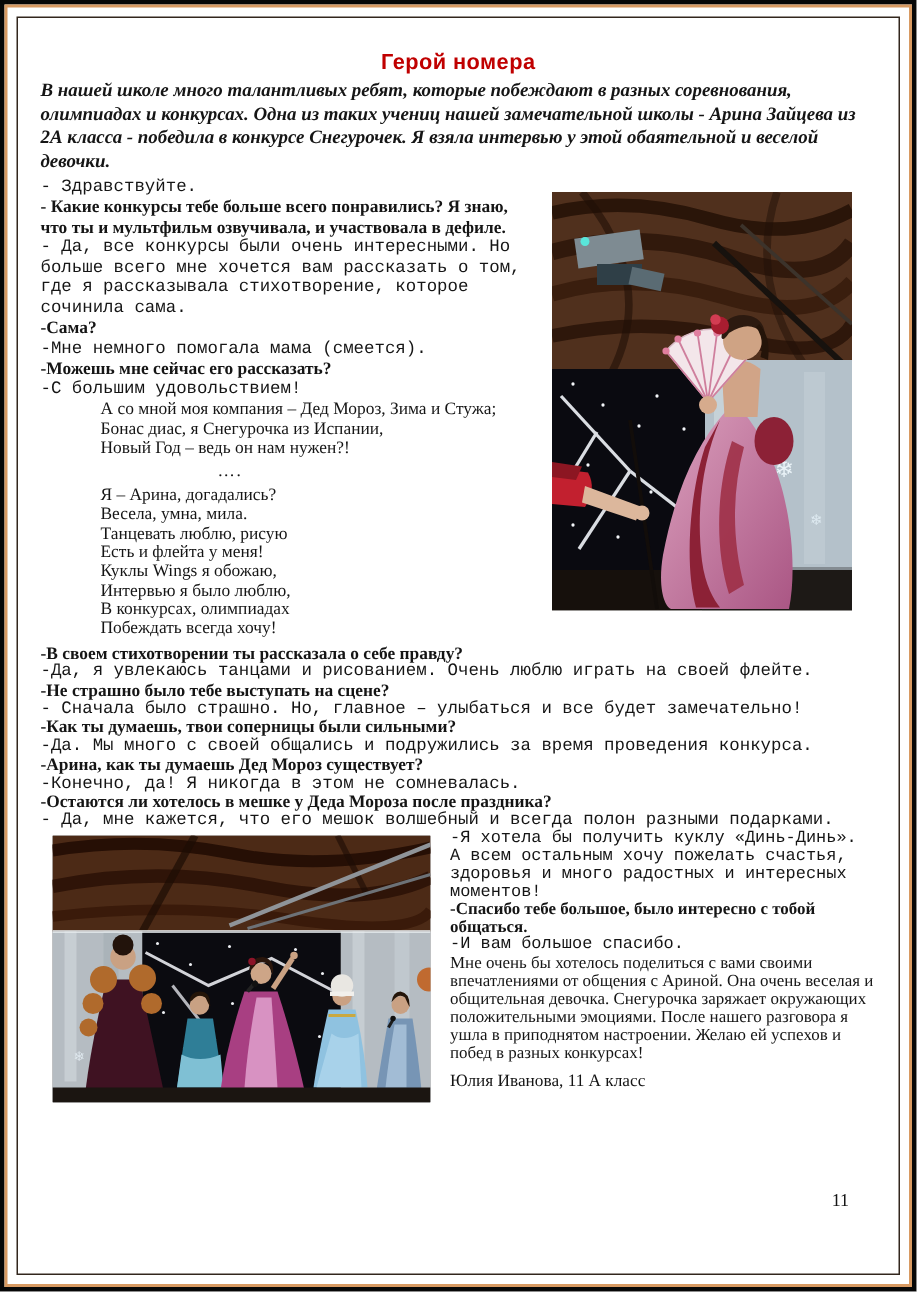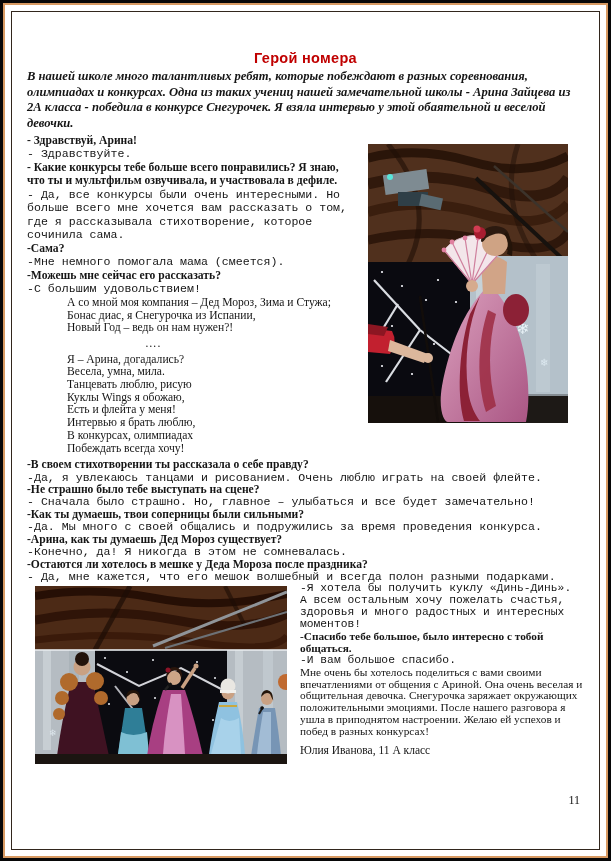--- a/index.html
+++ b/index.html
@@ -9,21 +9,21 @@
     font-family:"Liberation Serif", serif;color:#151515;
   }
   .tanline{
     position:absolute;inset:0;border:2px solid #d89a62;box-sizing:border-box;
   }
   .frame{
     position:absolute;inset:8px;border:1px solid #32261d;box-sizing:border-box;
     overflow:hidden;
   }
   .content{
-    position:absolute;inset:1px;padding:21px 14px 4px 14px;box-sizing:border-box;margin-top:16px;
+    position:absolute;inset:1px;padding:21px 14px 4px 14px;box-sizing:border-box;
   }
   .title{
     font-family:"Liberation Sans", sans-serif;font-weight:bold;
     font-size:14.5px;color:#c00000;text-align:center;margin:0 0 3px 0;
     letter-spacing:.3px;
   }
   .intro{
     font-size:12.6px;line-height:15.7px;font-style:italic;font-weight:bold;
     margin:0 0 2px 0;
   }
@@ -45,21 +45,21 @@
   .bottom p{line-height:11.9px;margin:0;}
   .photo-left{
     float:left;margin:3px 13px 4px 8px;
   }
   .closing{}
   .signature{
     text-align:left;margin-top:7px !important;
     padding-right:3px;font-size:11.5px;
   }
   .page-number{
-    position:absolute;right:18px;bottom:40px;font-size:12px;color:#151515;
+    position:absolute;right:32px;bottom:40px;font-size:12px;color:#151515;
   }
   svg{display:block;}
 </style>
 </head>
 <body>
 
 <div class="page">
   <div class="tanline"></div>
   <div class="frame">
     <div class="content">
@@ -157,43 +157,42 @@
               <circle cx="127" cy="99" r="13" fill="#cfa384"></circle>
               <path d="M113,97 Q113,82 128,82 Q143,83 142,99 Q144,112 140,94 Q132,85 118,94 Q114,100 113,97 Z" fill="#2c1a10"></path>
               <path d="M138,88 Q146,96 144,112 L139,110 Q142,98 136,90 Z" fill="#241409"></path>
               <circle cx="112" cy="89" r="6" fill="#a81d30"></circle>
               <circle cx="109" cy="85" r="3.5" fill="#d23c52"></circle>
             </g>
           </svg>
         </div>
 
         <div class="d1">
-          <p class="q">- Здравствуй, Арина!</p>
           <p class="a">- Здравствуйте.</p>
           <p class="q">- Какие конкурсы тебе больше всего понравились? Я знаю, что ты и мультфильм озвучивала,  и участвовала в дефиле.</p>
           <p class="a">- Да, все конкурсы были очень интересными. Но больше всего мне хочется вам рассказать о том, где я рассказывала стихотворение, которое сочинила сама.</p>
           <p class="q">-Сама?</p>
           <p class="a">-Мне немного помогала мама (смеется).</p>
           <p class="q">-Можешь мне сейчас его рассказать?</p>
           <p class="a">-С большим удовольствием!</p>
         </div>
 
         <div class="poem">
           <p>А со мной моя компания – Дед Мороз, Зима и Стужа;</p>
           <p>Бонас диас, я Снегурочка из Испании,</p>
           <p>Новый Год – ведь он нам нужен?!</p>
           <div class="gap"></div>
           <p class="sep">….</p>
           <div class="gap"></div>
           <p>Я – Арина, догадались?</p>
           <p>Весела, умна, мила.</p>
           <p>Танцевать люблю, рисую</p>
+          <p>Есть и флейта у меня!</p>
           <p>Куклы Wings я обожаю,</p>
-          <p>Есть и флейта у меня!</p>
-          <p>Интервью я брать люблю,</p>
+          <p>Интервью я было люблю,</p>
           <p>В конкурсах, олимпиадах</p>
           <p>Побеждать всегда хочу!</p>
         </div>
 
         <div class="d2">
           <p class="q">-В своем стихотворении ты рассказала о себе правду?</p>
           <p class="a">-Да, я увлекаюсь танцами и рисованием. Очень люблю играть на своей флейте.</p>
           <p class="q">-Не страшно было тебе выступать на сцене?</p>
           <p class="a">- Сначала  было страшно. Но, главное – улыбаться и все будет замечательно!</p>
           <p class="q">-Как ты думаешь, твои соперницы были сильными?</p>

